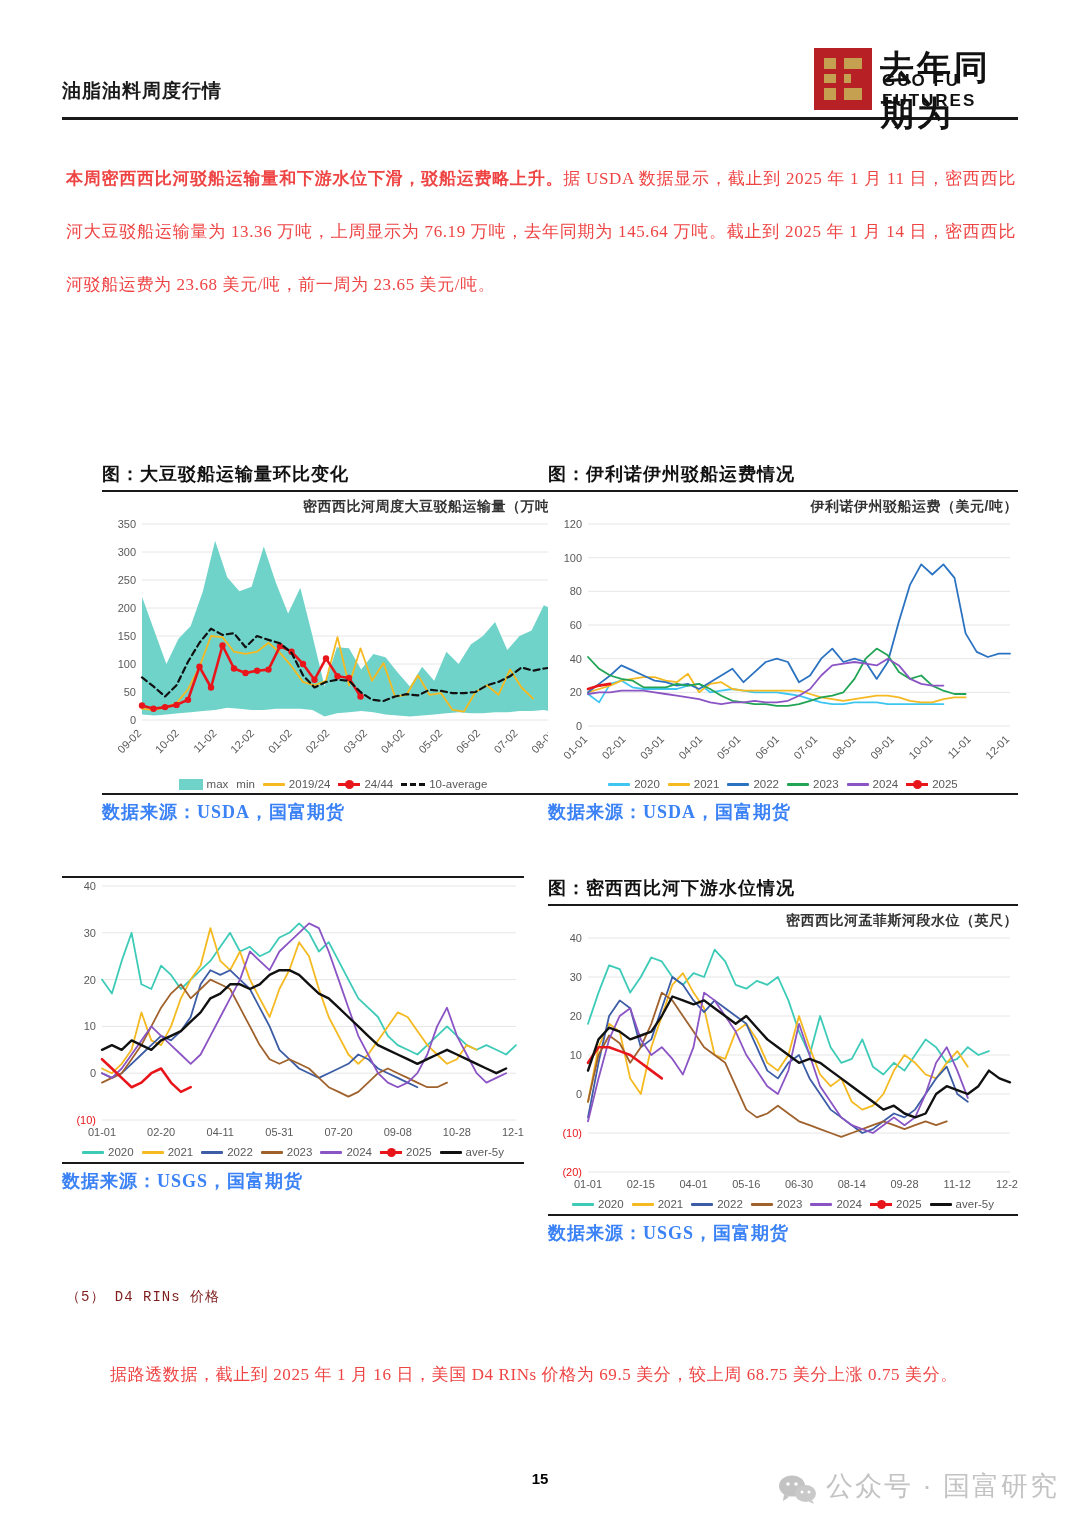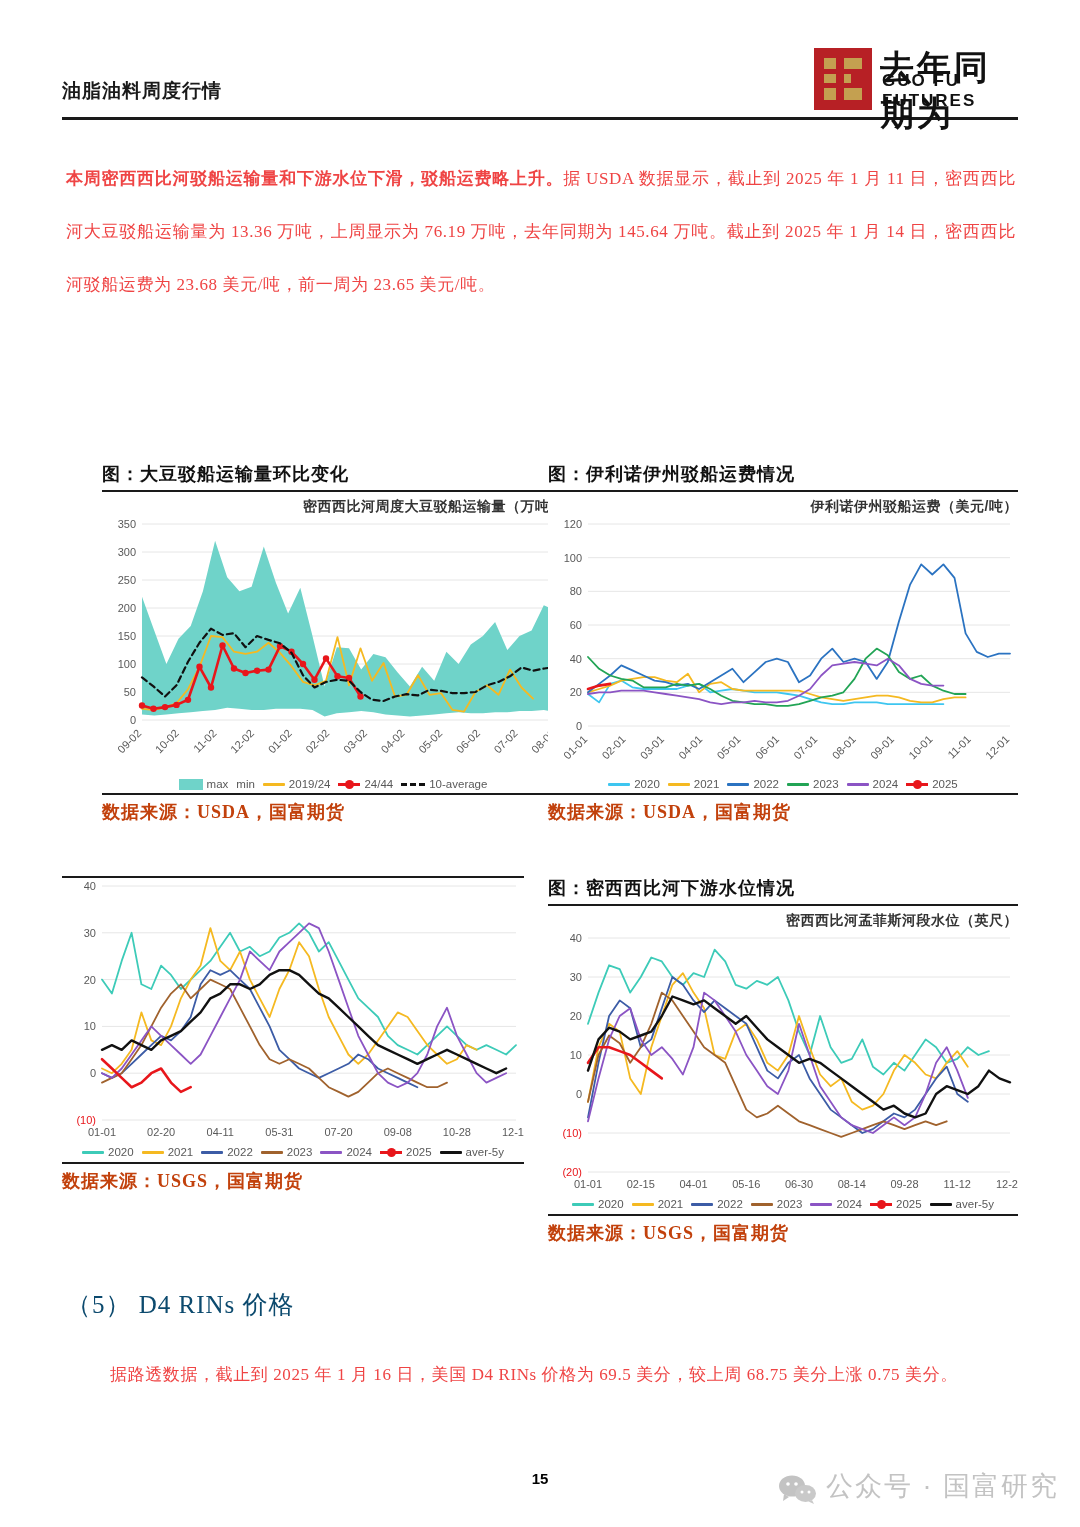--- a/index.html
+++ b/index.html
@@ -53,22 +53,22 @@
     font-size:17px; color:#ef4444;
     line-height:53px;
     letter-spacing:0.6px;
     text-align:justify;
   }
   #para-intro { left:66px; top:152px; width:950px; }
   #para-intro .lead { font-weight:bold; }
 
   .section-head {
     position:absolute; left:66px; top:1288px;
-    font-size:25px; color:#0c4a6e; letter-spacing:1px;
-    font-family:Liberation Serif, serif;
+    font-size:14px; color:#7f1d1d; letter-spacing:1px;
+    font-family:Liberation Mono, monospace;
   }
   #para-rins { left:66px; top:1348px; width:950px; }
 
   .page-num {
     position:absolute; left:0; top:1470px; width:1080px;
     text-align:center; font-size:15px; color:#000;
     font-family:"Liberation Sans", sans-serif; font-weight:bold;
   }
   .wechat { position:absolute; left:778px; top:1468px; width:300px; height:44px; }
   .wechat-icon { position:absolute; left:0; top:6px; width:40px; height:30px; }
@@ -80,21 +80,21 @@
 
   
   .panel { position:absolute; }
   .panel-title {
     font-size:18px; font-weight:bold; color:#111;
     font-family:"Liberation Serif", serif; letter-spacing:1px;
     padding-bottom:4px;
   }
   .panel-rule { height:2px; background:#1a1a1a; width:100%; }
   .panel-source {
-    font-size:18px; font-weight:bold; color:#c2410c;
+    font-size:18px; font-weight:bold; color:#3b82f6;
     font-family:"Liberation Serif", serif; letter-spacing:1px;
     padding-top:5px;
   }
   .chart-box { position:relative; width:100%; background:#fff; }
   .chart-heading {
     text-align:right; font-size:14px; font-weight:bold; color:#333;
     font-family:"Liberation Sans", sans-serif; padding-top:6px;
     letter-spacing:0.5px;
   }
   .plot { position:relative; width:100%; }

